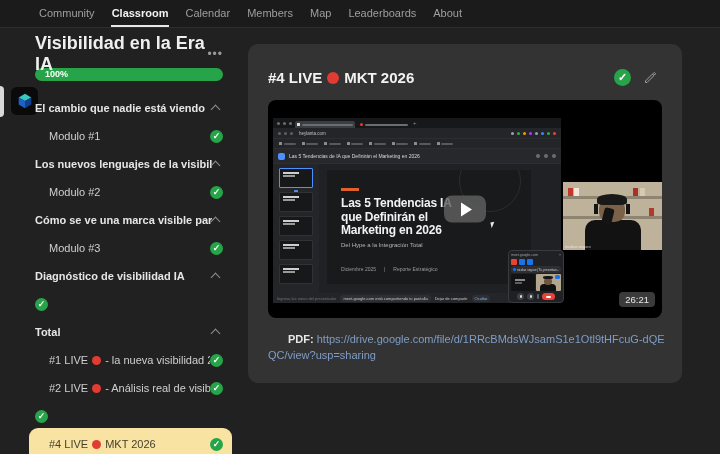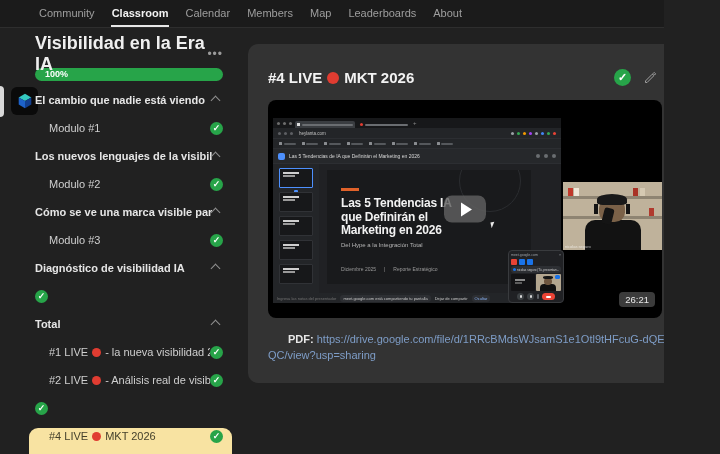--- a/index.html
+++ b/index.html
@@ -1,34 +1,34 @@
 <!DOCTYPE html>
 <html><head>
 <meta charset="utf-8">
 <style>
   html,body{margin:0;padding:0;background:#212121;font-family:"Liberation Sans",sans-serif;}
-  #app{position:relative;width:664px;height:454px;background:#212121;overflow:hidden;}
+  #app{position:relative;width:720px;height:454px;background:#212121;overflow:hidden;}
 
   
   .topnav{position:absolute;left:0;top:0;width:720px;height:28px;background:#1b1b1b;border-bottom:1px solid #2e2e2e;display:flex;align-items:stretch;padding-left:38px;box-sizing:border-box;gap:15px;}
   .navitem{display:flex;align-items:center;font-size:11px;color:#9e9e9e;cursor:pointer;border-bottom:2px solid transparent;padding:0 1px;}
   .navitem.active{color:#f2f2f2;font-weight:700;border-bottom-color:#e8e8e8;}
 
   
   .rail-sliver{position:absolute;left:-6px;top:86px;width:10px;height:31px;border-radius:4px;background:#d9d9d9;}
   .rail-avatar{position:absolute;left:11px;top:87px;width:27px;height:28px;border-radius:6px;background:#0a0a0a;display:flex;align-items:center;justify-content:center;}
 
   
   .sidebar{position:absolute;left:35px;top:44px;width:188px;}
   .sb-head{display:flex;align-items:center;justify-content:space-between;height:20px;}
   .sb-title{font-size:18px;font-weight:700;color:#efefef;}
   .sb-menu{color:#9a9a9a;font-size:12px;letter-spacing:1px;cursor:pointer;line-height:10px;}
   .progress{margin-top:4px;height:13px;border-radius:7px;background:#27a449;color:#fff;font-size:9px;font-weight:700;line-height:13px;padding-left:10px;box-sizing:border-box;}
   .sb-list{margin-top:13px;}
-  .row{height:28px;display:flex;position:relative;cursor:pointer;}
+  .row{height:28px;display:flex;align-items:center;position:relative;cursor:pointer;}
   .row .lbl{flex:1;white-space:nowrap;overflow:hidden;}
   .row.section .lbl{font-size:11px;font-weight:700;color:#e6e6e6;}
   .row.module .lbl,.row.live .lbl{font-size:11px;color:#cfcfcf;padding-left:14px;}
   .chev{width:6px;height:6px;border-left:1.5px solid #8f8f8f;border-top:1.5px solid #8f8f8f;transform:rotate(45deg);margin-right:4px;margin-top:3px;}
   .check{width:13px;height:13px;border-radius:50%;background:#27a449;position:relative;flex:none;}
   .check::after{content:"✓";position:absolute;left:0;top:0;width:13px;height:13px;color:#fff;font-size:9px;font-weight:700;line-height:13px;text-align:center;}
   .reddot{display:inline-block;width:9px;height:9px;border-radius:50%;background:#e03c31;margin:0 4px;vertical-align:-1px;}
   .row.selected::before{content:"";position:absolute;left:-6px;right:-9px;top:-2px;bottom:-6px;background:#f8e3a2;border-radius:9px;}
   .row.selected .lbl{color:#45412c;position:relative;}
   .row.selected .check{position:relative;}

